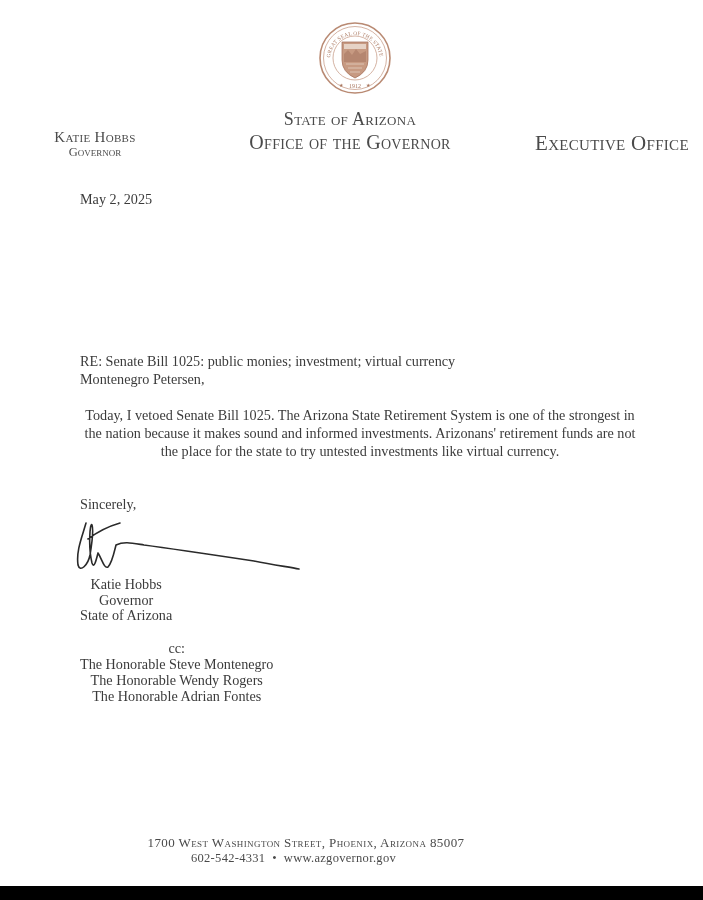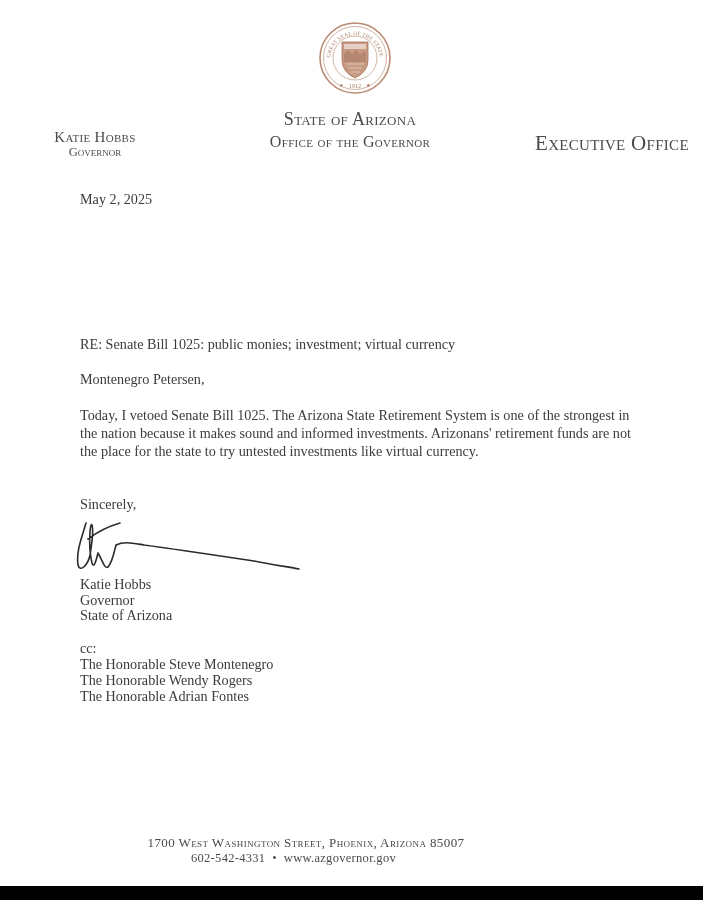--- a/index.html
+++ b/index.html
@@ -13,28 +13,28 @@
   .bottom-bar { position: absolute; left: 0; top: 886px; width: 703px; height: 14px; background: #000; }
 
   .seal { position: absolute; left: 318px; top: 20px; width: 74px; height: 78px; }
 
   .lh-small { font-family: "Liberation Serif", serif; font-variant: small-caps; color: #4a4a4a; }
   .lh-left { position: absolute; left: 50px; top: 130px; width: 90px; text-align: center; }
   .lh-left .name { font-size: 15px; letter-spacing: 0.3px; line-height: 15px; }
   .lh-left .role { font-size: 12.5px; line-height: 14px; }
   .lh-center { position: absolute; left: 230px; top: 108px; width: 240px; text-align: center; }
   .lh-center .l1 { font-size: 18px; line-height: 22px; letter-spacing: 0.3px; }
-  .lh-center .l2 { font-size: 16px; line-height: 24px; letter-spacing: 0.3px; }
+  .lh-center .l2 { font-size: 20px; line-height: 24px; letter-spacing: 0.3px; }
   .lh-right { position: absolute; left: 535px; top: 131px; font-size: 21px; letter-spacing: 0.3px; }
 
   .body-text { font-family: "Liberation Serif", serif; font-size: 14.2px; line-height: 18px; color: #3b3b3b; }
-  .block { position: absolute; left: 80px; }
+  .block { position: absolute; left: 80px; text-align: center; }
   .date { top: 190px; }
   .recipient { top: 226px; }
-  .re { top: 335px; }
+  .re { top: 352px; }
   .salutation { top: 370px; }
   .para { top: 406px; width: 560px; }
   .closing { top: 495px; }
   .signature { position: absolute; left: 74px; top: 517px; width: 230px; height: 60px; }
   .signer { top: 577px; line-height: 15.5px; }
   .cc { top: 640px; line-height: 16px; }
 
   .footer { position: absolute; left: 0; width: 703px; text-align: center; font-family: "Liberation Serif", serif; color: #4a4a4a; }
   .footer .addr { top: 835px; position: absolute; width: 612px; font-size: 13px; font-variant: small-caps; letter-spacing: 0.4px; }
   .footer .contact { top: 851px; position: absolute; width: 587px; font-size: 12.5px; letter-spacing: 0.3px; }

